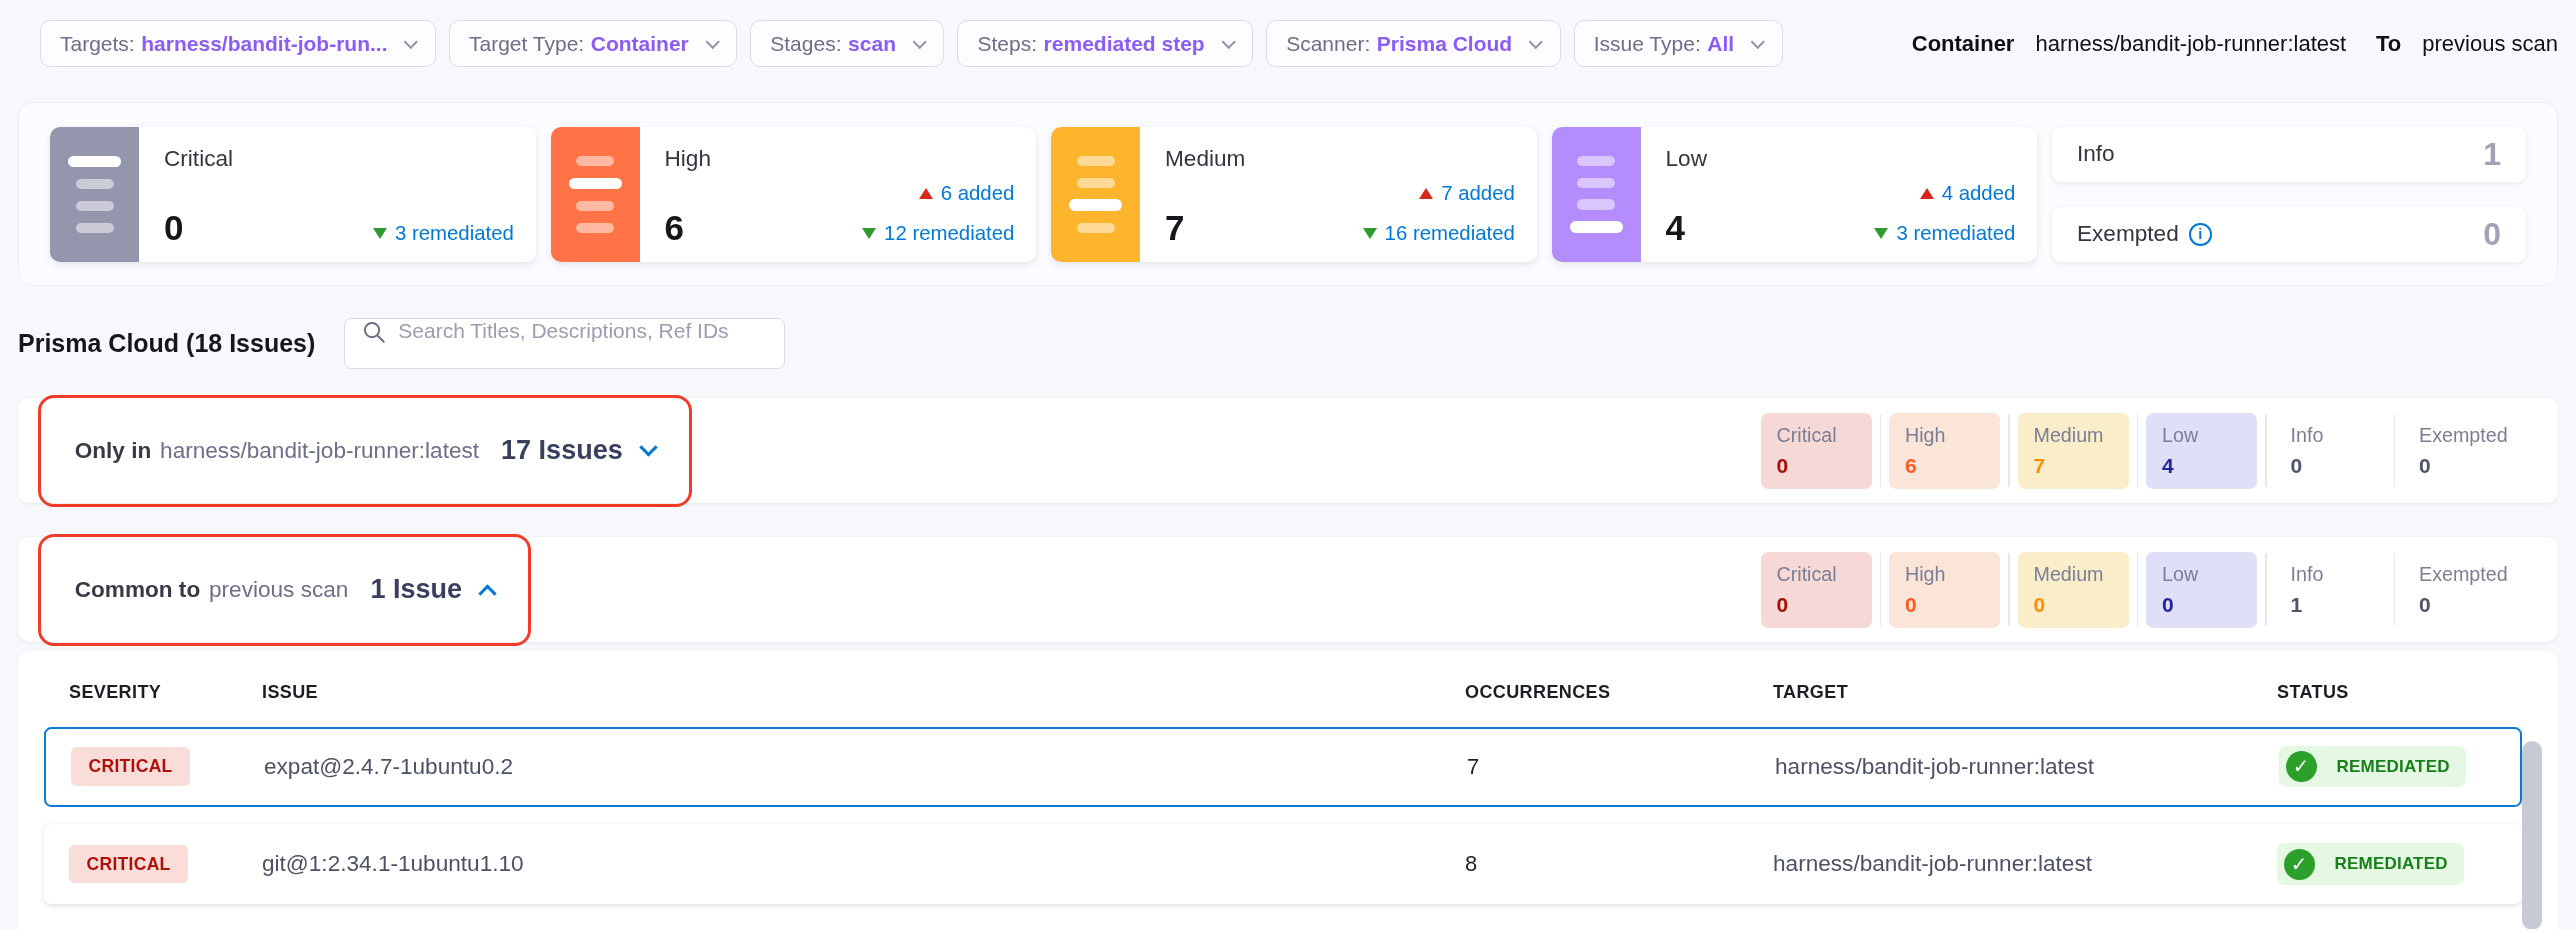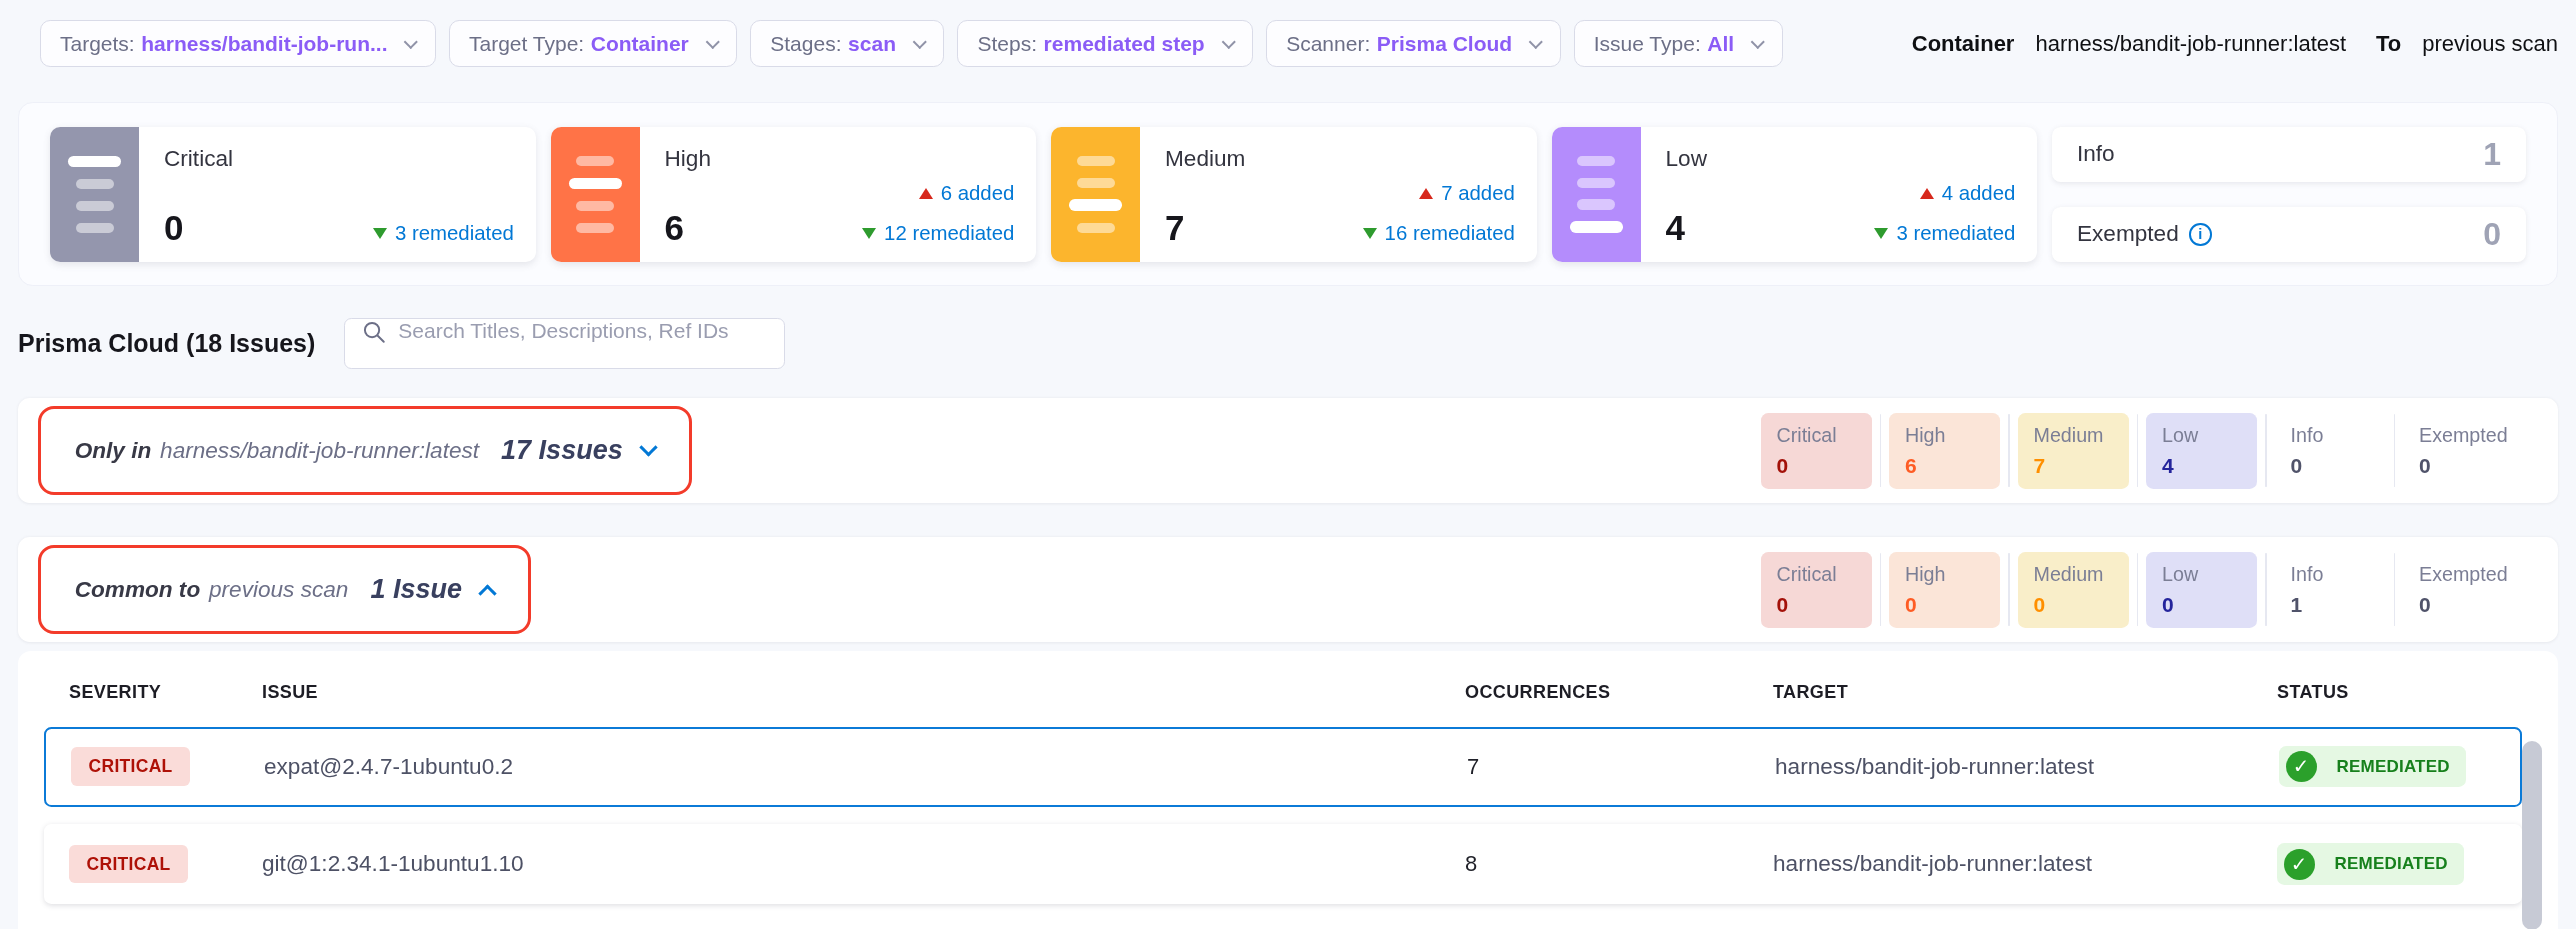--- a/index.html
+++ b/index.html
@@ -72,22 +72,22 @@
                 border-radius: 7.3px; display: flex; align-items: flex-start; padding: 0 16px; gap: 11px; }
   .search-box input { border: none; outline: none; flex: 1; font-size: 21px;
                       font-family: "Liberation Sans", "DejaVu Sans", sans-serif; color: #1d1e2c; background: transparent; }
   .search-box input::placeholder { color: #9a9db0; }
 
   
   .group-card { margin: 29px 18px 0 18px; height: 105px; background: #ffffff; border-radius: 11.7px;
                 box-shadow: 0 0.7px 2.9px rgba(96,97,112,0.10); display: flex; align-items: center;
                 padding: 0 44px 0 19.7px; }
   .group-card + .group-card { margin-top: 34px; }
-  .annotation-box { border: 3.6px solid #f33b2a; border-radius: 16px; height: 89px; display: flex;
-                    align-items: center; padding: 0 34px; cursor: pointer; font-style: italic; }
+  .annotation-box { border: 3.6px solid #f33b2a; border-radius: 16px; height: 112px; display: flex;
+                    align-items: center; padding: 0 34px; cursor: pointer; }
   .g-prefix { font-size: 22.6px; font-weight: 700; color: #383946; }
   .g-scope  { font-size: 22.6px; color: #6c6f87; margin-left: 8.8px; }
   .g-count  { font-size: 27px; font-weight: 700; color: #39405f; margin-left: 22px; }
   .chev-blue { display: inline-block; width: 13px; height: 13px; border-right: 3.6px solid #0278d5;
                border-bottom: 3.6px solid #0278d5; margin-left: 19px; }
   .chev-blue.down { transform: rotate(45deg) translate(-2.2px,-2.2px); }
   .chev-blue.up   { transform: rotate(-135deg) translate(-2.9px,-2.9px); }
 
   .pills { margin-left: auto; display: flex; align-items: center; height: 76px; }
   .pill { width: 111px; height: 76px; border-radius: 7.3px; padding: 11px 16px; display: flex;

